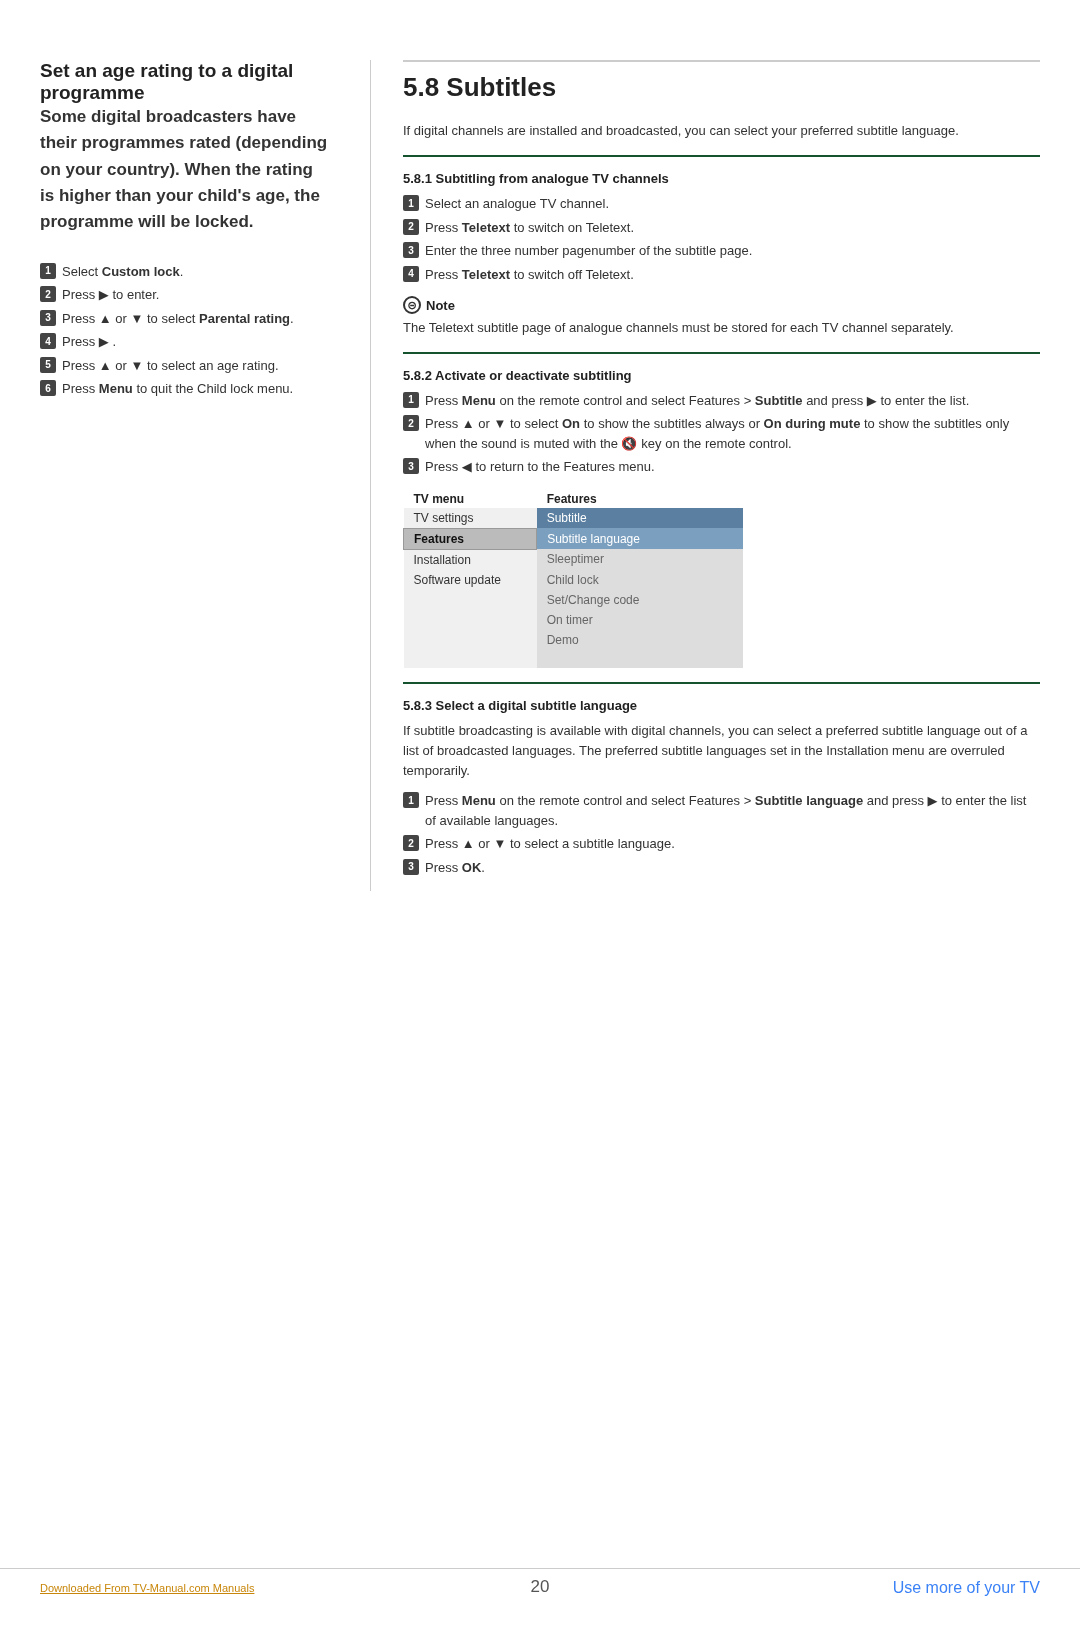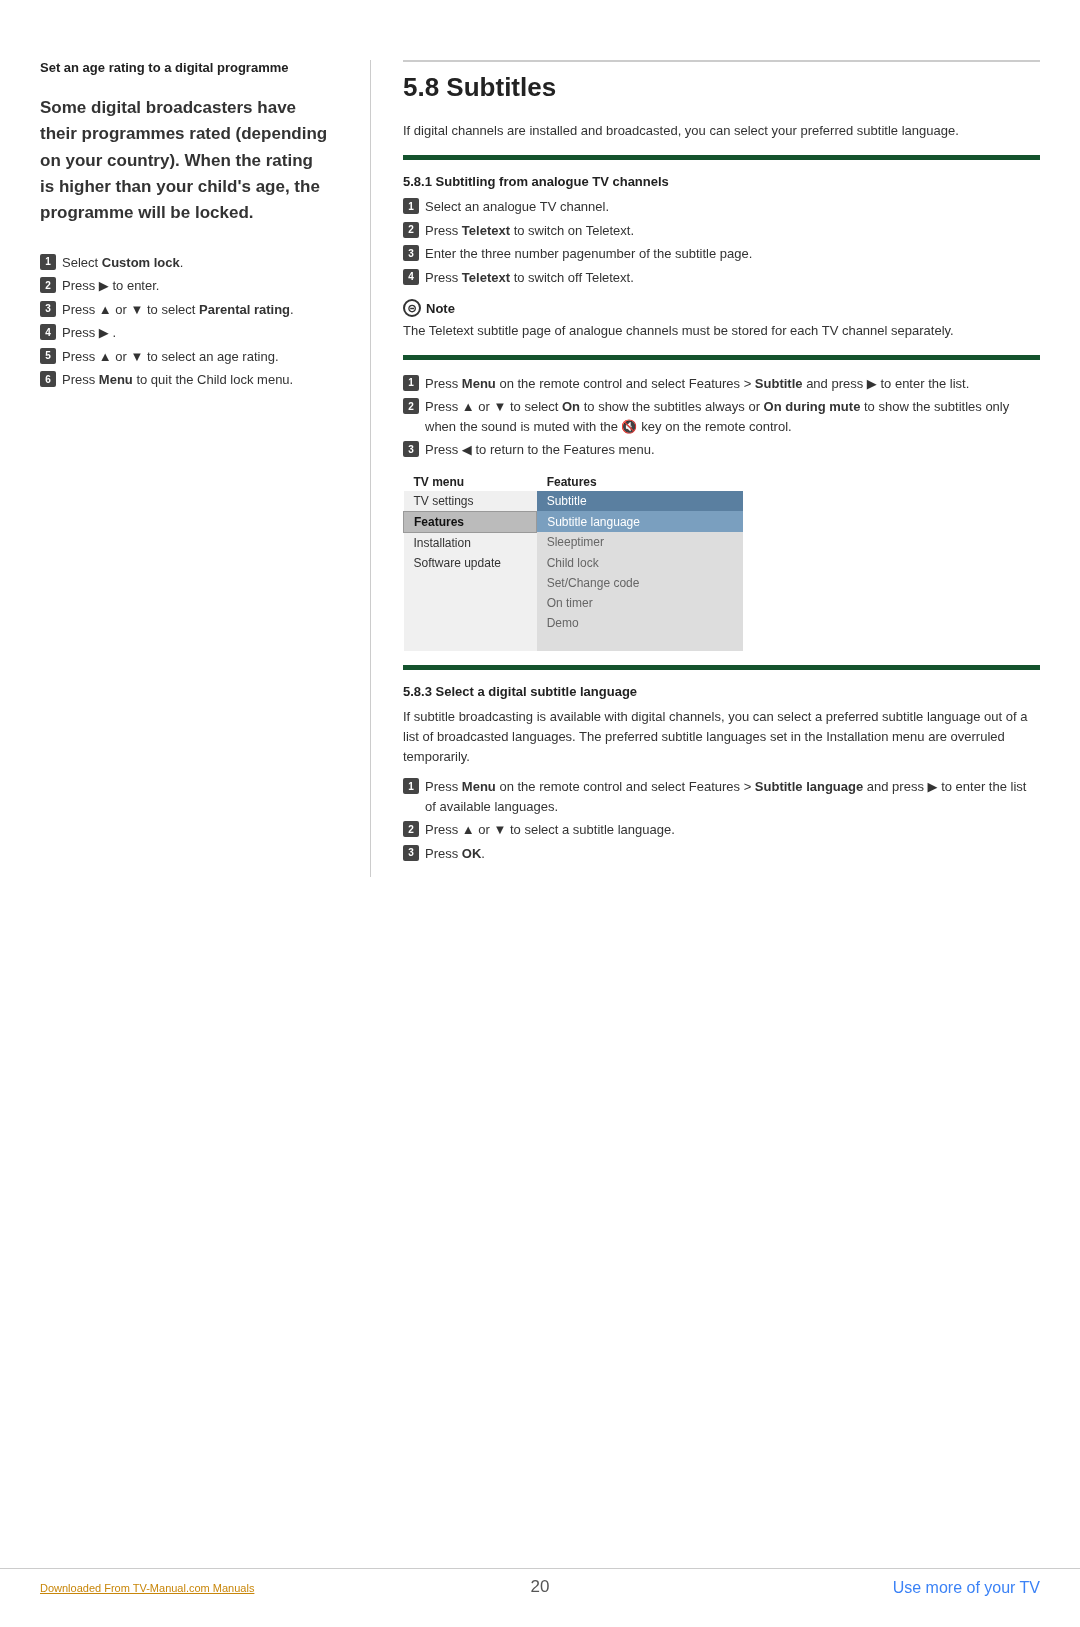--- a/index.html
+++ b/index.html
@@ -47,23 +47,23 @@
       margin-bottom: 8px;
       margin-top: 0;
     }
     p.intro-text {
       font-size: 13px;
       line-height: 1.55;
       margin-bottom: 10px;
       color: #333;
     }
     .left-heading {
-      font-size: 13px;
-      font-weight: bold;
-      margin-bottom: 20px;
+      font-size: 19px;
+      font-weight: bold;
+      margin-bottom: 0;
       color: #222;
     }
     .left-intro {
       font-size: 17px;
       line-height: 1.55;
       color: #333;
       margin-bottom: 26px;
       font-weight: bold;
     }
     .step-list {
@@ -91,21 +91,21 @@
       font-weight: bold;
       border-radius: 2px;
       flex-shrink: 0;
       margin-right: 6px;
       margin-top: 1px;
     }
     b, strong {
       font-weight: bold;
     }
     .subsection-block {
-      border-top: 5px solid #14532d;
+      border-top: 2px solid #14532d;
       padding-top: 14px;
       margin-top: 14px;
       margin-bottom: 14px;
     }
     .note-block {
       margin: 12px 0 4px 0;
     }
     .note-heading {
       display: flex;
       align-items: center;
@@ -266,20 +266,21 @@
       <div class="note-block">
         <div class="note-heading">
           <span class="note-icon">⊝</span>
           <span>Note</span>
         </div>
         <p class="note-text">The Teletext subtitle page of analogue channels must be stored for each TV channel separately.</p>
       </div>
     </div>
 
     <div class="subsection-block">
+      <h3 class="subsection-title">5.8.2   Activate or deactivate subtitling</h3>
       <ul class="step-list">
         <li>
           <span class="step-num">1</span>
           <span>Press <b>Menu</b> on the remote control and select Features &gt; <b>Subtitle</b> and press ▶ to enter the list.</span>
         </li>
         <li>
           <span class="step-num">2</span>
           <span>Press ▲ or ▼ to select <b>On</b> to show the subtitles always or <b>On during mute</b> to show the subtitles only when the sound is muted with the <span class="mute-icon">🔇</span> key on the remote control.</span>
         </li>
         <li>

